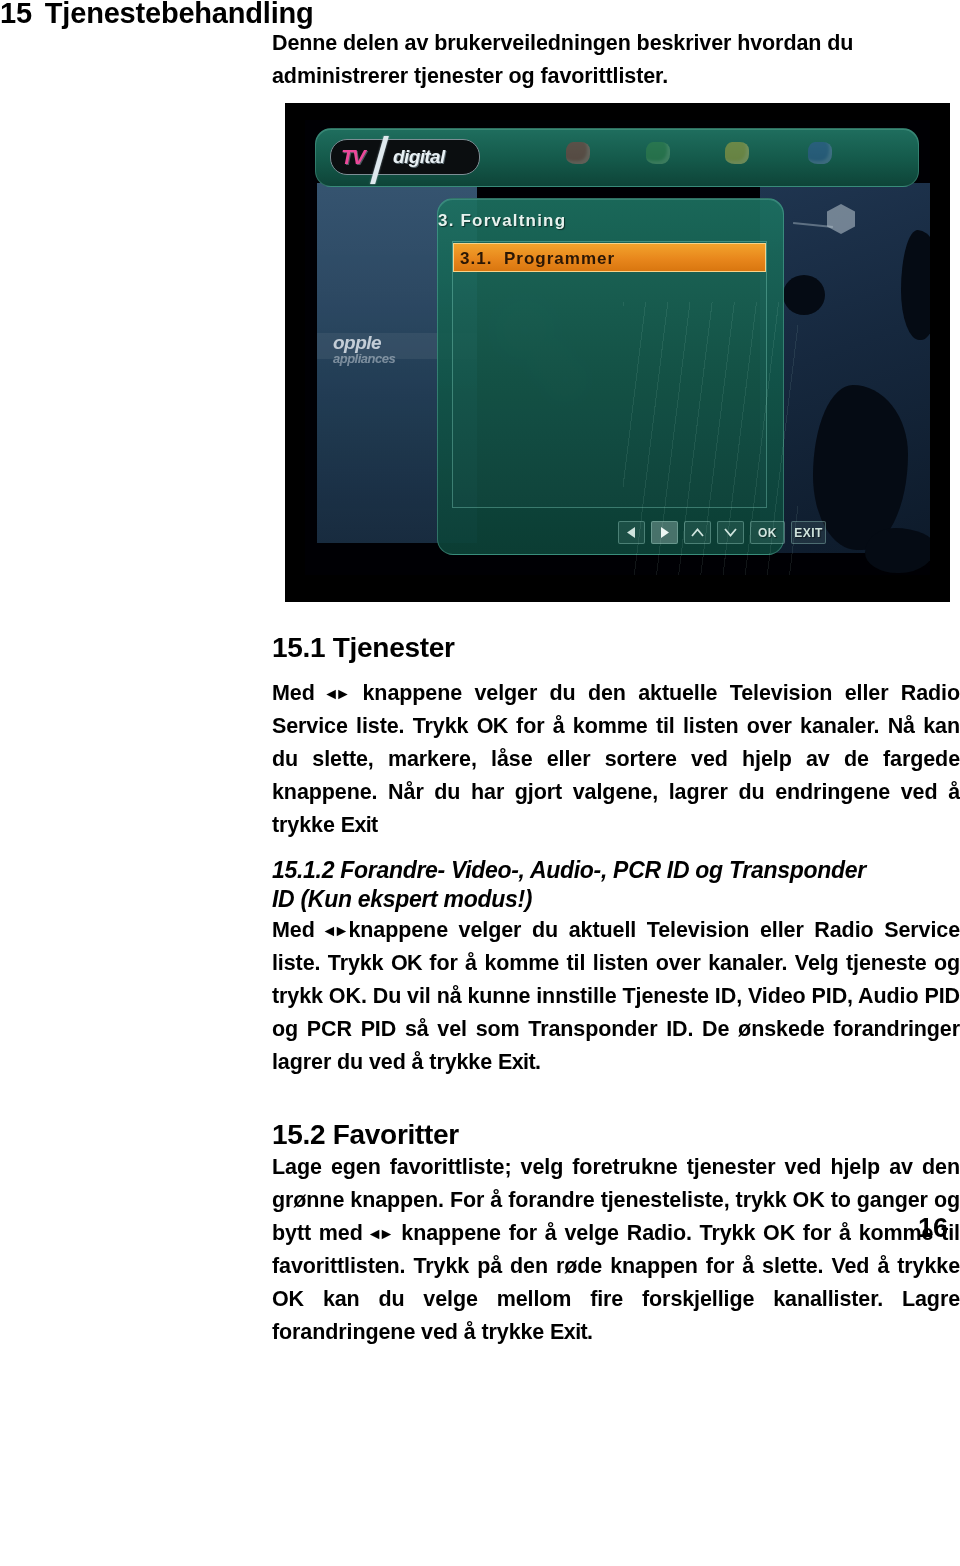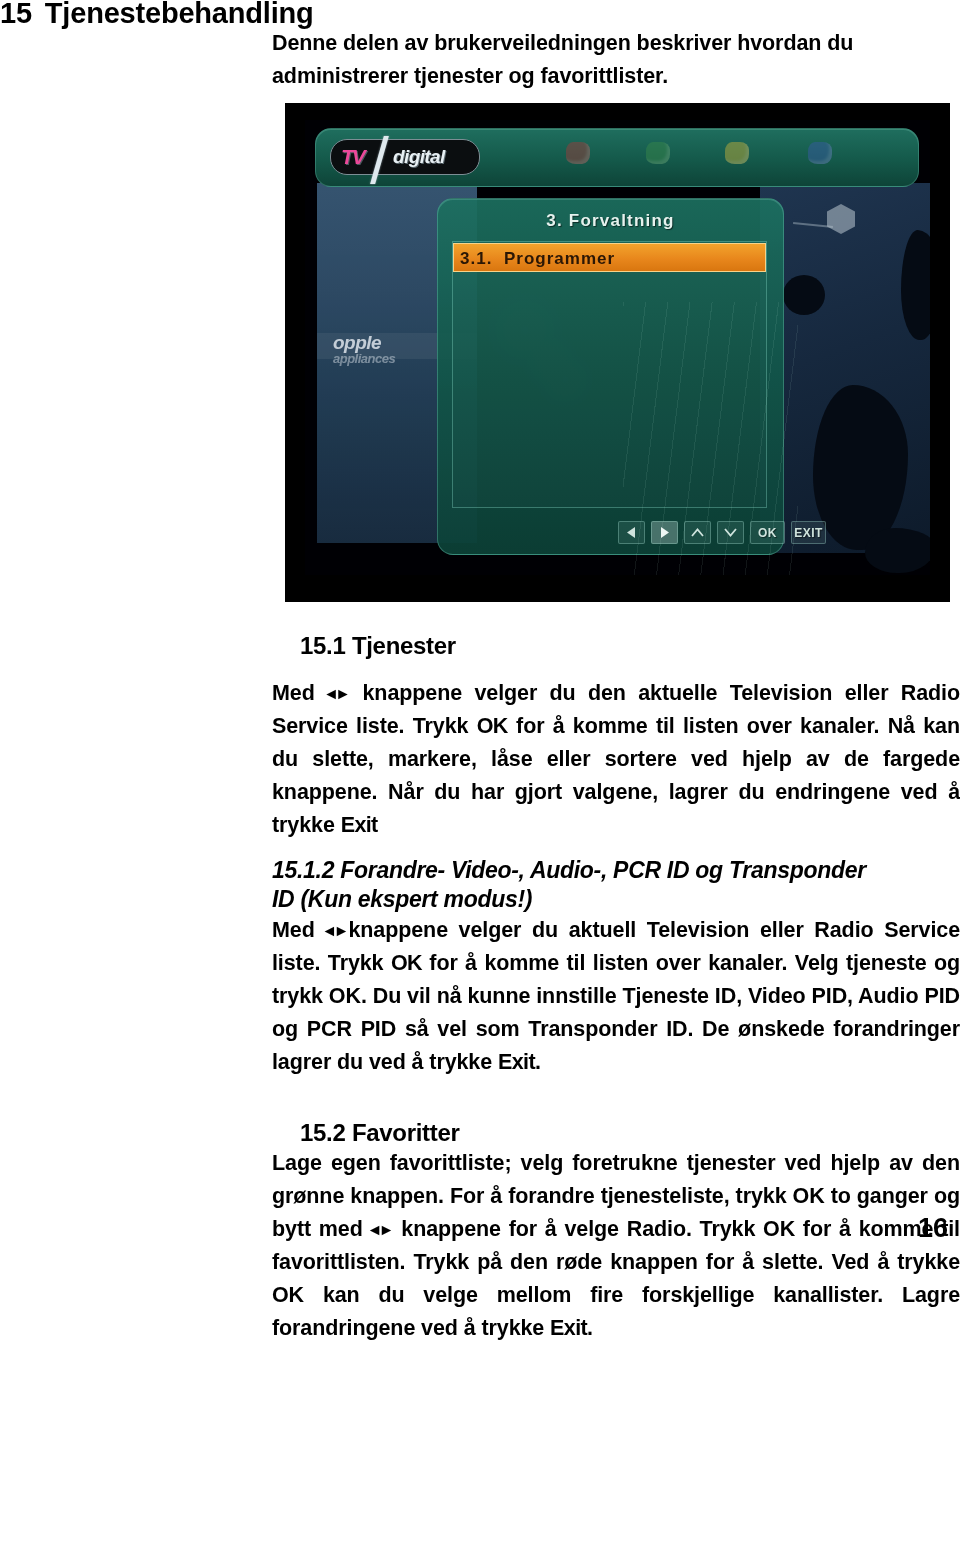--- a/index.html
+++ b/index.html
@@ -166,21 +166,21 @@
   .osd-menu {
     position:absolute; left:132px; top:78px;
     width:345px; height:355px;
     background: linear-gradient(180deg, rgba(28,112,96,0.92) 0%, rgba(18,86,73,0.92) 50%, rgba(12,66,56,0.92) 100%);
     border-radius: 16px;
     border: 1px solid rgba(125,220,198,0.32);
     box-shadow: inset 0 1px 0 rgba(170,240,220,0.20);
   }
   .osd-menu-title {
     position:absolute; left:0; top:12px; width:100%;
-    text-align:center;
+    text-align:left;
     font-size:17px; font-weight:bold;
     color:#e6f2ee; letter-spacing:1.2px;
     text-shadow: 1px 1px 1px rgba(0,0,0,0.55);
   }
   .osd-list {
     position:absolute; left:14px; top:42px;
     width:313px; height:265px;
     border:1px solid rgba(140,225,205,0.35);
     background: rgba(255,255,255,0.015);
   }
@@ -262,24 +262,23 @@
     background: rgba(140,225,205,0.30);
   }
   .osd-help-url {
     position:absolute; left:6px; top:30px;
     font-size:11px; color:rgba(150,215,195,0.38);
     white-space:nowrap;
   }
 
   
   .h2 {
-    font-size: 24px;
+    font-size: 28px;
     font-weight: bold;
     letter-spacing: -0.3px;
-    margin-left: 28px;
   }
   .h3 {
     font-size: 23px;
     font-weight: bold;
     font-style: italic;
     letter-spacing: -0.3px;
     line-height: 29px;
   }
   .body {
     font-size: 21.5px;

